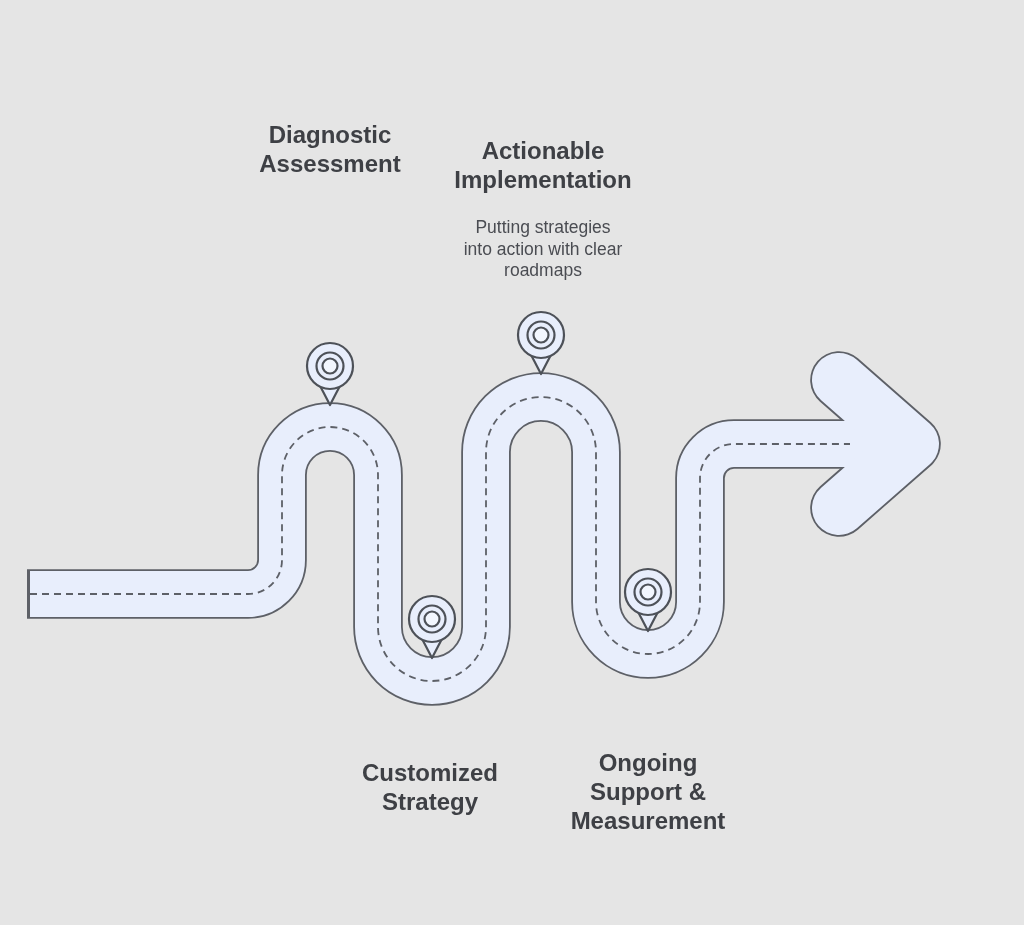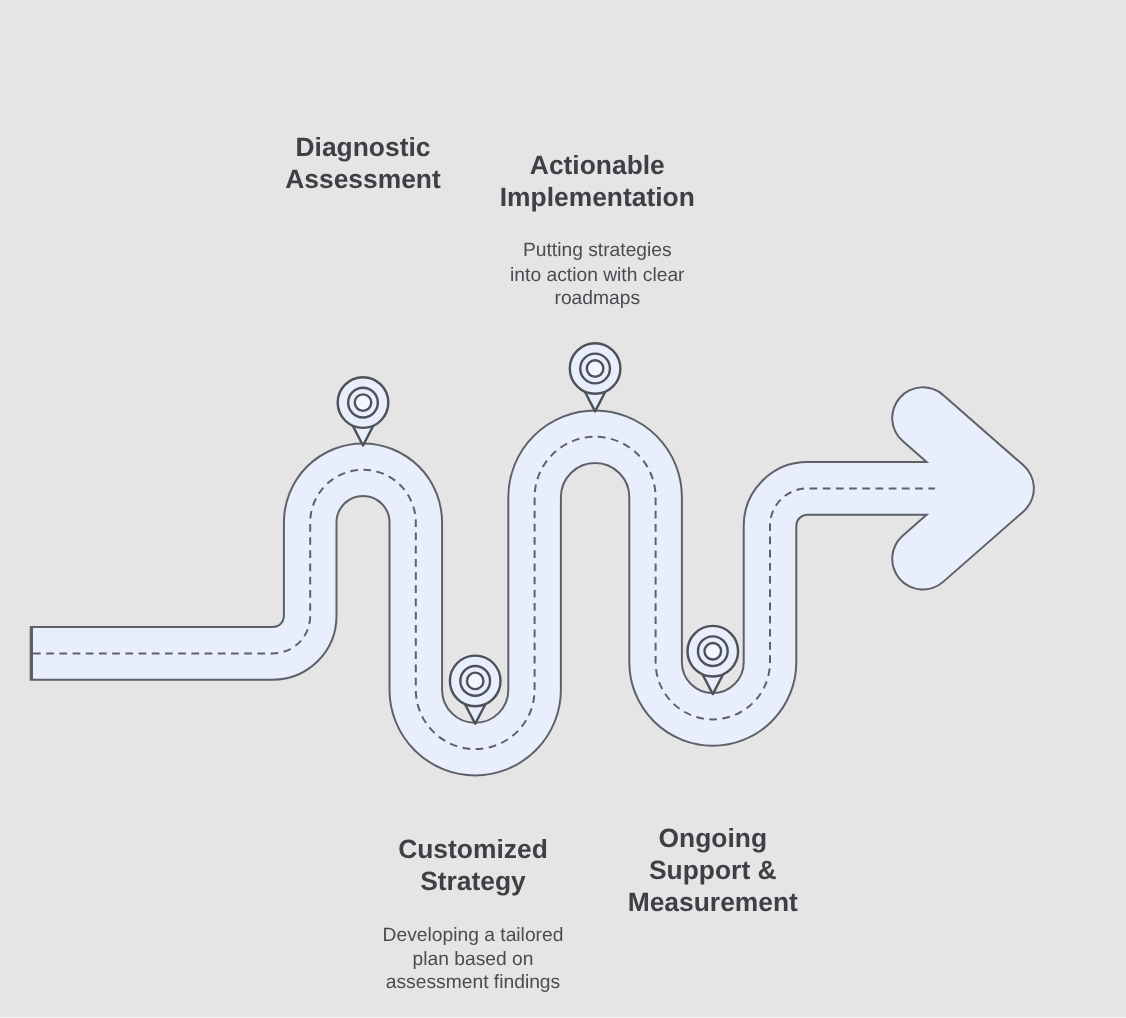--- a/index.html
+++ b/index.html
@@ -102,23 +102,20 @@
     <div class="step-title">Actionable
 Implementation</div>
     <div class="step-desc">Putting strategies
 into action with clear
 roadmaps</div>
   </div>
 
   <div class="step step-3">
     <div class="step-title">Customized
 Strategy</div>
-    <div class="step-desc">Developing a tailored
-plan based on
-assessment findings</div>
   </div>
 
   <div class="step step-4">
     <div class="step-title">Ongoing
 Support &amp;
 Measurement</div>
   </div>
 
 </div>
 

